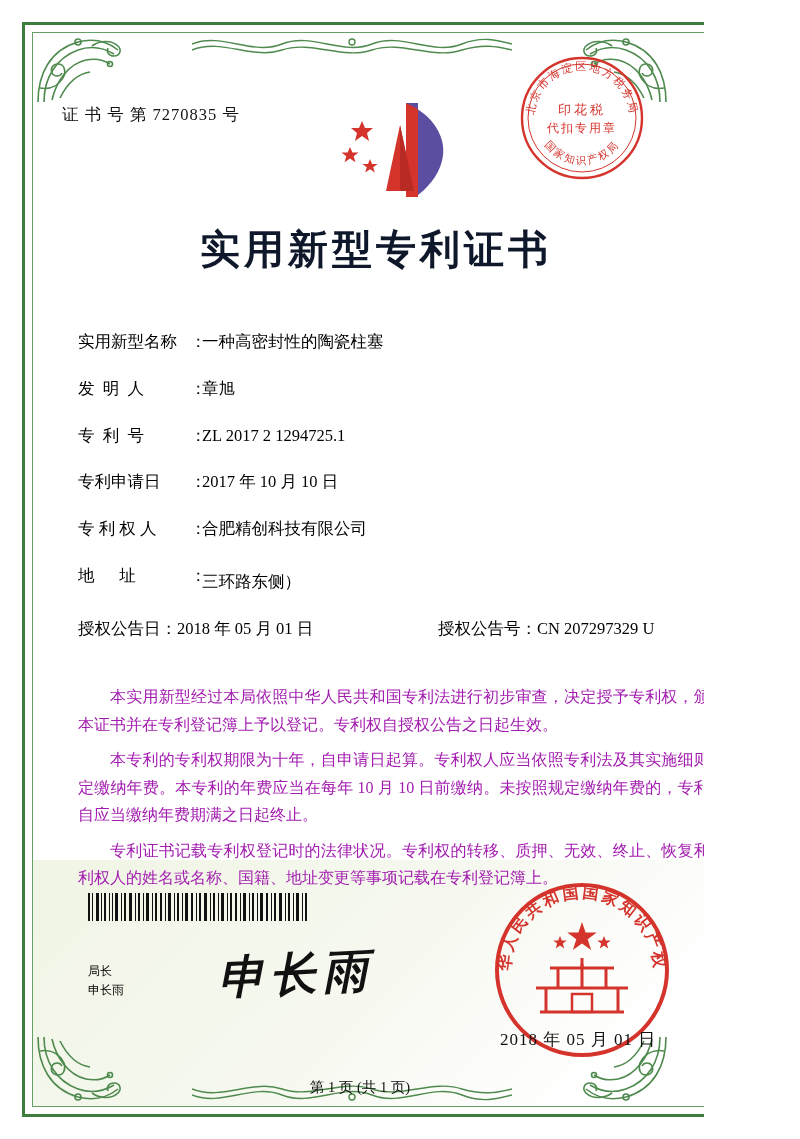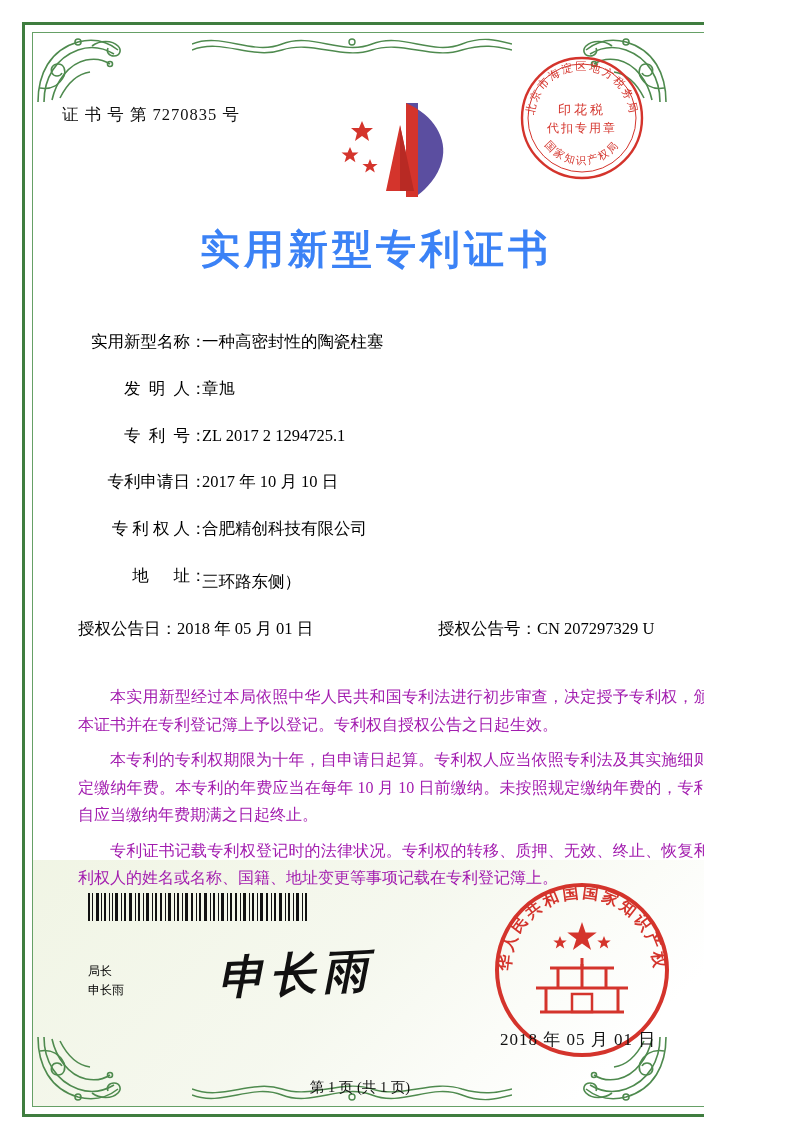--- a/index.html
+++ b/index.html
@@ -116,21 +116,21 @@
 
   .title {
     position: absolute;
     left: 0;
     right: 0;
     top: 222px;
     text-align: center;
     font-size: 40px;
     font-weight: bold;
     letter-spacing: 4px;
-    color: #3b82f6;
+    color: #0f172a;
     font-family: "DejaVu Serif", "Liberation Serif", serif;
     padding-left: 48px;
   }
 
   
   .fields {
     position: absolute;
     left: 78px;
     top: 330px;
     width: 650px;
@@ -140,21 +140,20 @@
   .field-row {
     display: flex;
     align-items: flex-start;
     margin-bottom: 22px;
     line-height: 1.5;
   }
   .field-label {
     width: 112px;
     flex: 0 0 112px;
     white-space: pre;
-    text-align: right;
   }
   .field-colon {
     width: 12px;
     flex: 0 0 12px;
   }
   .field-value {
     flex: 1 1 auto;
   }
   .field-value .line2 {
     display: block;

